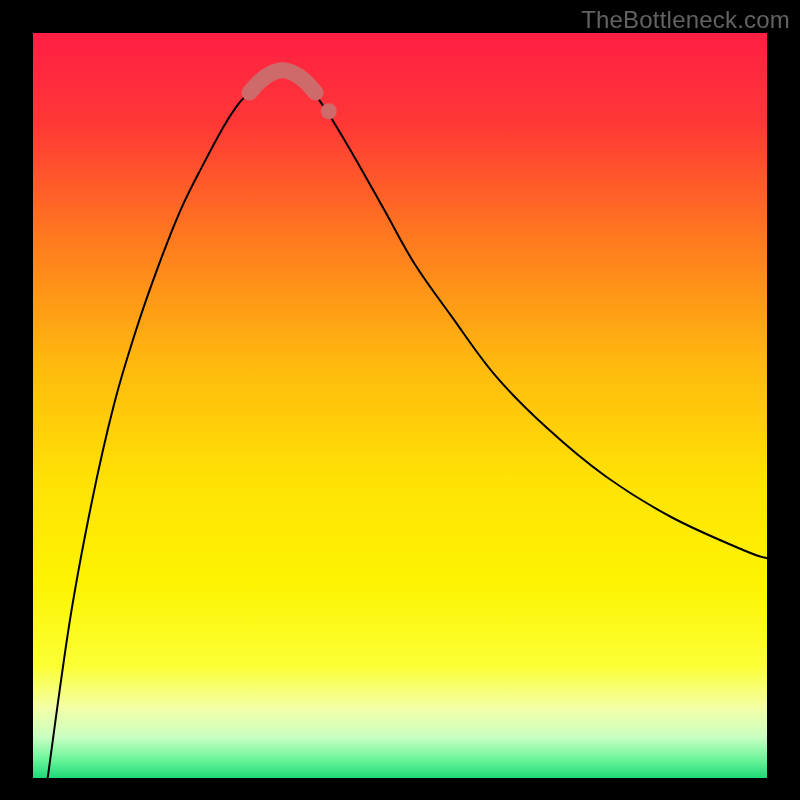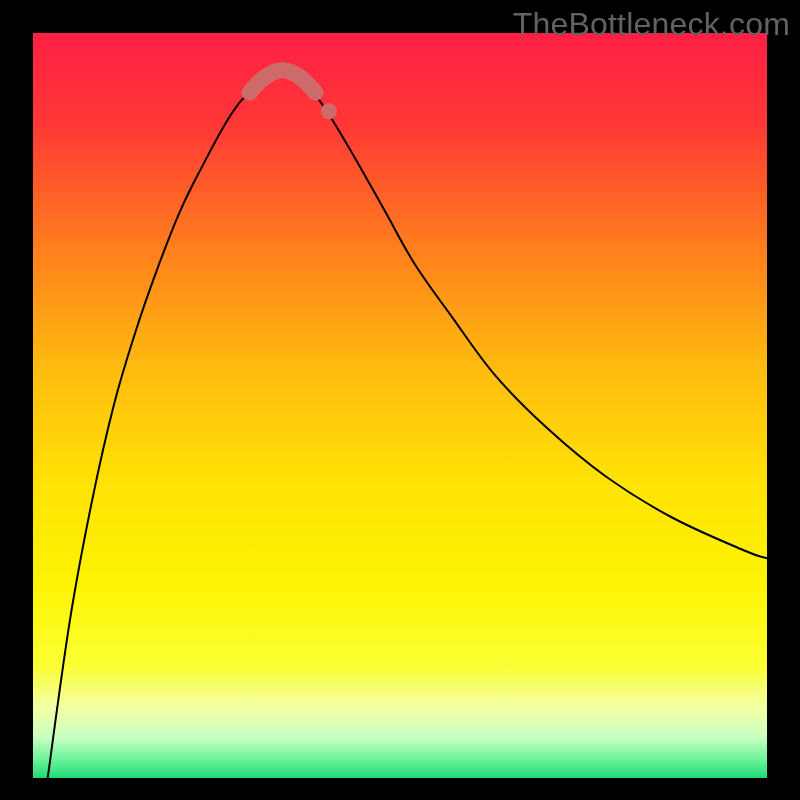--- a/index.html
+++ b/index.html
@@ -24,21 +24,21 @@
     left: 33px;
     top: 33px;
     width: 734px;
     height: 745px;
   }
   .watermark {
     position: absolute;
     top: 6px;
     right: 10px;
     color: #626262;
-    font-size: 32px;
+    font-size: 24px;
     font-weight: 500;
     letter-spacing: 0.2px;
     user-select: none;
   }
   svg { display: block; }
 </style>
 </head>
 <body>
 
 <div class="frame">

